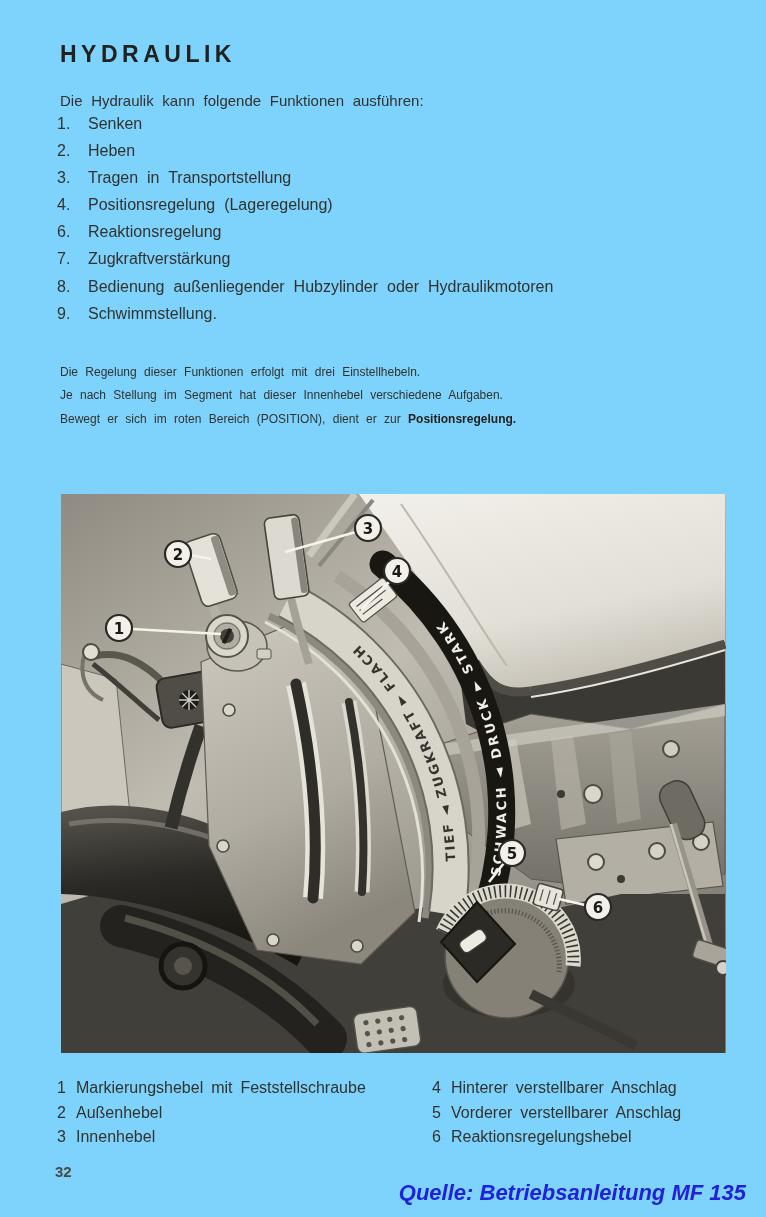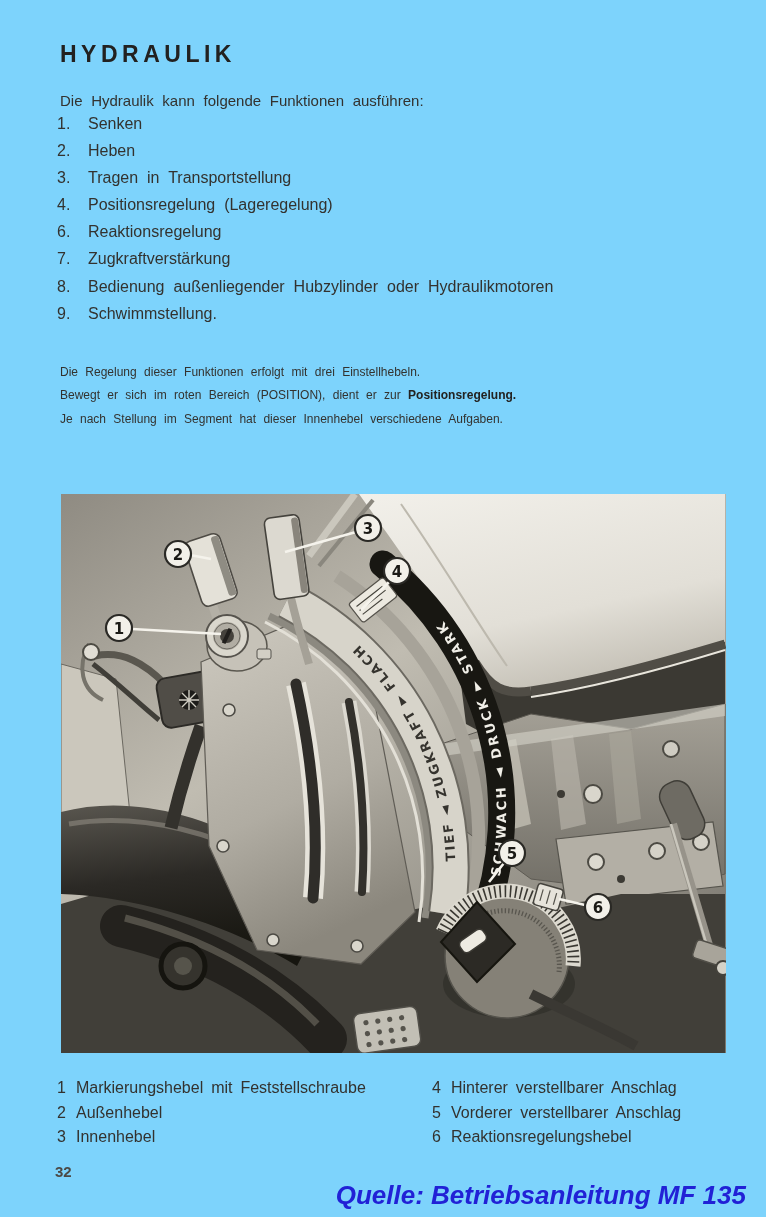--- a/index.html
+++ b/index.html
@@ -19,21 +19,21 @@
   
   .photo{position:absolute;left:61px;top:494px;width:665px;height:559px;}
   .photo svg{display:block;}
   
   .legend-col{position:absolute;top:1076px;font-size:16px;line-height:24.7px;word-spacing:3.5px;color:#33322f;white-space:nowrap;}
   .legend-left{left:57px;}
   .legend-right{left:432px;}
   .lg-num{display:inline-block;width:19px;}
   
   .page-num{position:absolute;left:55px;top:1163px;font-size:15px;color:#4b4945;font-weight:bold;}
-  .source{position:absolute;right:20px;top:1180px;font-size:26px;font-style:italic;font-weight:700;color:#2121d6;}
+  .source{position:absolute;right:20px;top:1180px;font-size:22px;font-style:italic;font-weight:700;color:#2121d6;}
 </style>
 </head>
 <body>
 
 <div id="page">
 
   <h1 class="title">HYDRAULIK</h1>
 
   <p class="intro">Die Hydraulik kann folgende Funktionen ausführen:</p>
 
@@ -43,22 +43,22 @@
     <div class="fn-row"><span class="fn-num">3.</span><span>Tragen in Transportstellung</span></div>
     <div class="fn-row"><span class="fn-num">4.</span><span>Positionsregelung (Lageregelung)</span></div>
     <div class="fn-row"><span class="fn-num">6.</span><span>Reaktionsregelung</span></div>
     <div class="fn-row"><span class="fn-num">7.</span><span>Zugkraftverstärkung</span></div>
     <div class="fn-row"><span class="fn-num">8.</span><span>Bedienung außenliegender Hubzylinder oder Hydraulikmotoren</span></div>
     <div class="fn-row"><span class="fn-num">9.</span><span>Schwimmstellung.</span></div>
   </div>
 
   <div class="para">
     <div>Die Regelung dieser Funktionen erfolgt mit drei Einstellhebeln.</div>
+    <div>Je nach Stellung im Segment hat dieser Innenhebel verschiedene Aufgaben.</div>
     <div><span>Bewegt er sich im roten Bereich (POSITION), dient er zur </span><span class="bold">Positionsregelung.</span></div>
-    <div>Je nach Stellung im Segment hat dieser Innenhebel verschiedene Aufgaben.</div>
   </div>
 
   <div class="photo">
     <svg width="665" height="559" viewBox="0 0 665 559" xmlns="http://www.w3.org/2000/svg">
       <defs>
         <linearGradient id="bgGrad" x1="0" y1="0" x2="0.8" y2="1">
           <stop offset="0" stop-color="#8f8b82"></stop>
           <stop offset="0.42" stop-color="#c0bcb1"></stop>
           <stop offset="1" stop-color="#7b7870"></stop>
         </linearGradient>

